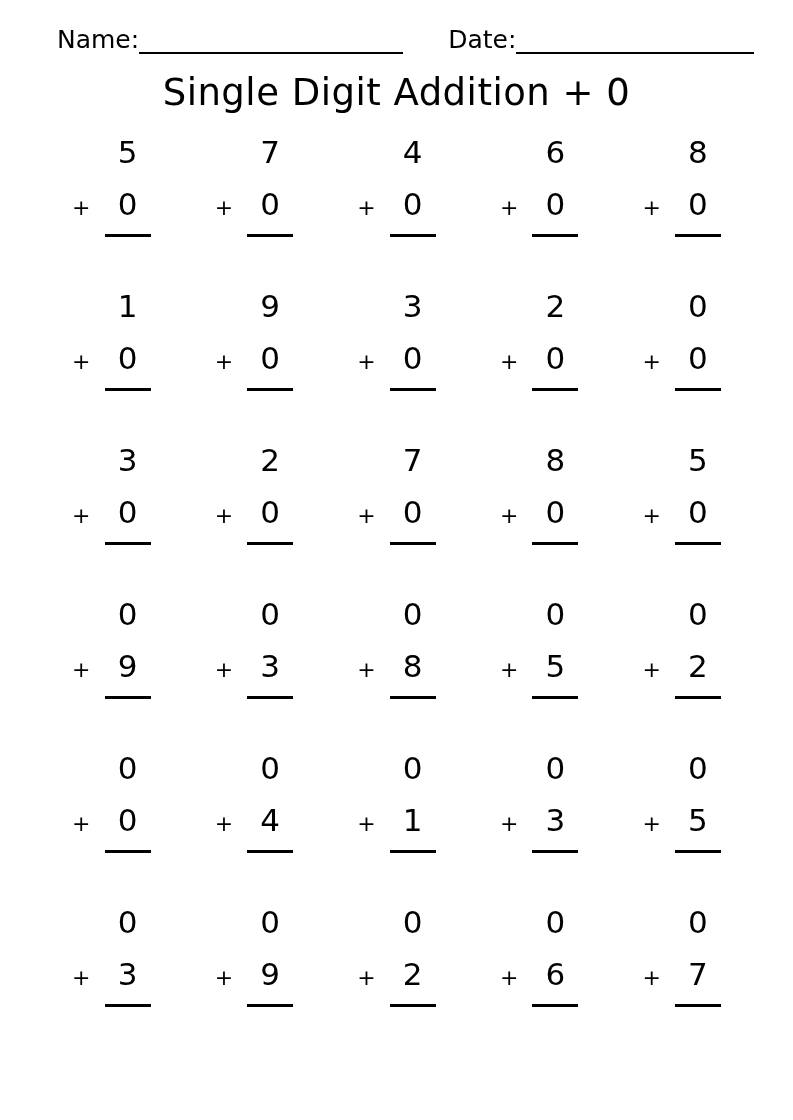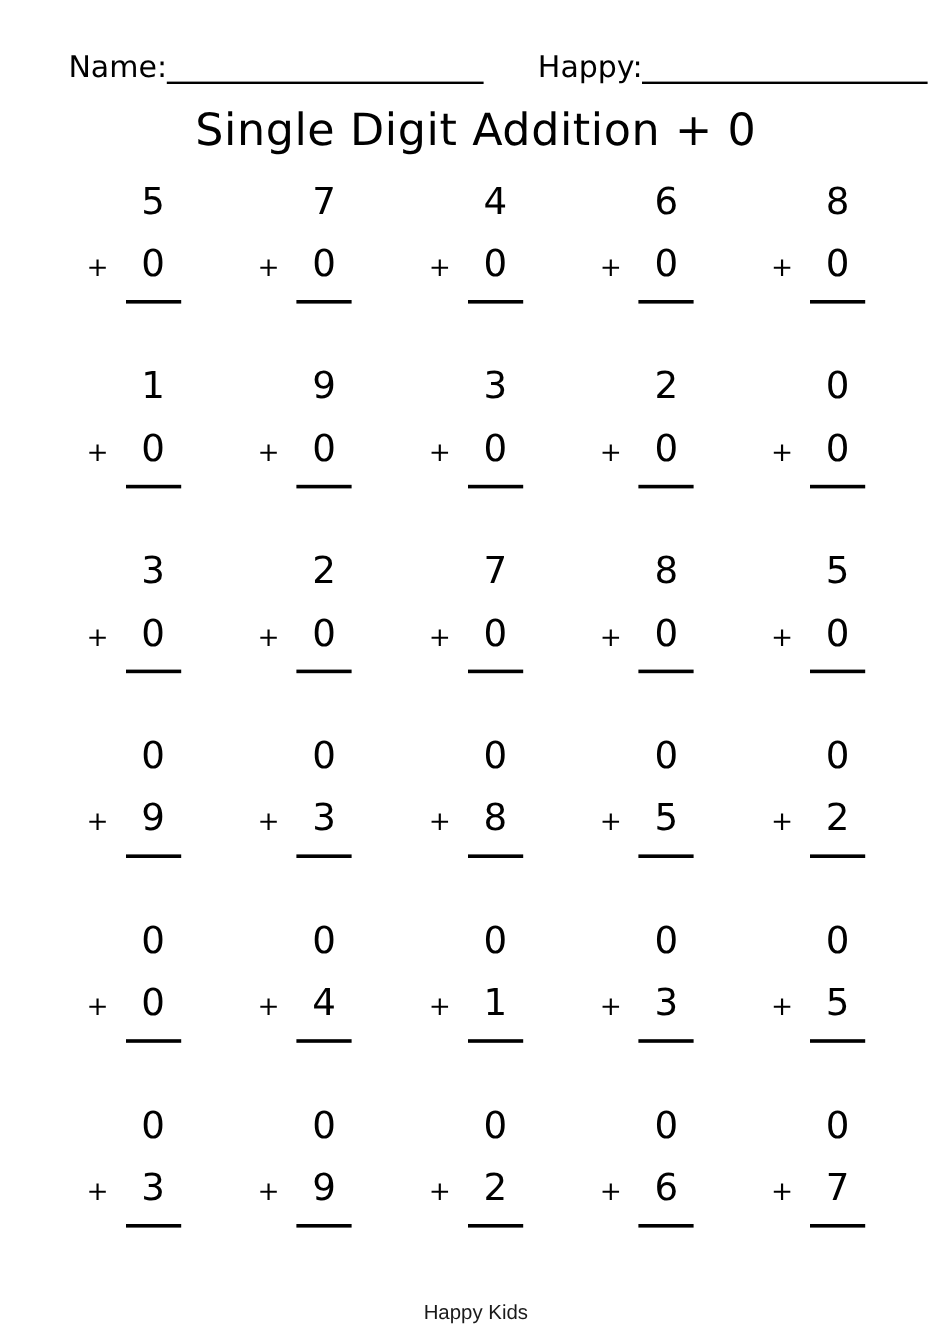--- a/index.html
+++ b/index.html
@@ -9,21 +9,21 @@
     color: #000000;
     font-family: "DejaVu Sans", sans-serif;
     overflow: hidden;
   }
   .page { width: 793px; height: 1120px; position: relative; }
 
   
   .topline {
     display: flex;
     align-items: flex-start;
-    padding: 42px 57px 0 57px;
+    padding: 26px 57px 0 57px;
   }
   .field { display: flex; align-items: flex-end; }
   .label { font-size: 25px; line-height: 1.1; white-space: nowrap; }
   .write-line {
     display: inline-block;
     border-bottom: 2px solid #000;
     height: 25px;
   }
   .name-line { width: 264px; }
   .date-field { margin-left: 45px; }
@@ -82,21 +82,21 @@
 <body>
 
 <div class="page">
 
   <div class="topline">
     <div class="field name-field">
       <span class="label">Name:</span>
       <span class="write-line name-line"></span>
     </div>
     <div class="field date-field">
-      <span class="label">Happy:</span>
+      <span class="label">Date:</span>
       <span class="write-line date-line"></span>
     </div>
   </div>
 
   <h1 class="title">Single Digit Addition + 0</h1>
 
   <div class="grid" id="problems-grid">
       <div class="problem">
       <div class="pbody">
         <div class="num top">5</div>
@@ -392,15 +392,14 @@
         <div class="num top">0</div>
         <div class="brow">
           <span class="op">+</span>
           <span class="num bot">7</span>
         </div>
         <div class="ans-line"></div>
       </div>
     </div>
     </div>
 
-  <div class="footer">Happy Kids</div>
 
 </div>
 
 </body></html>

